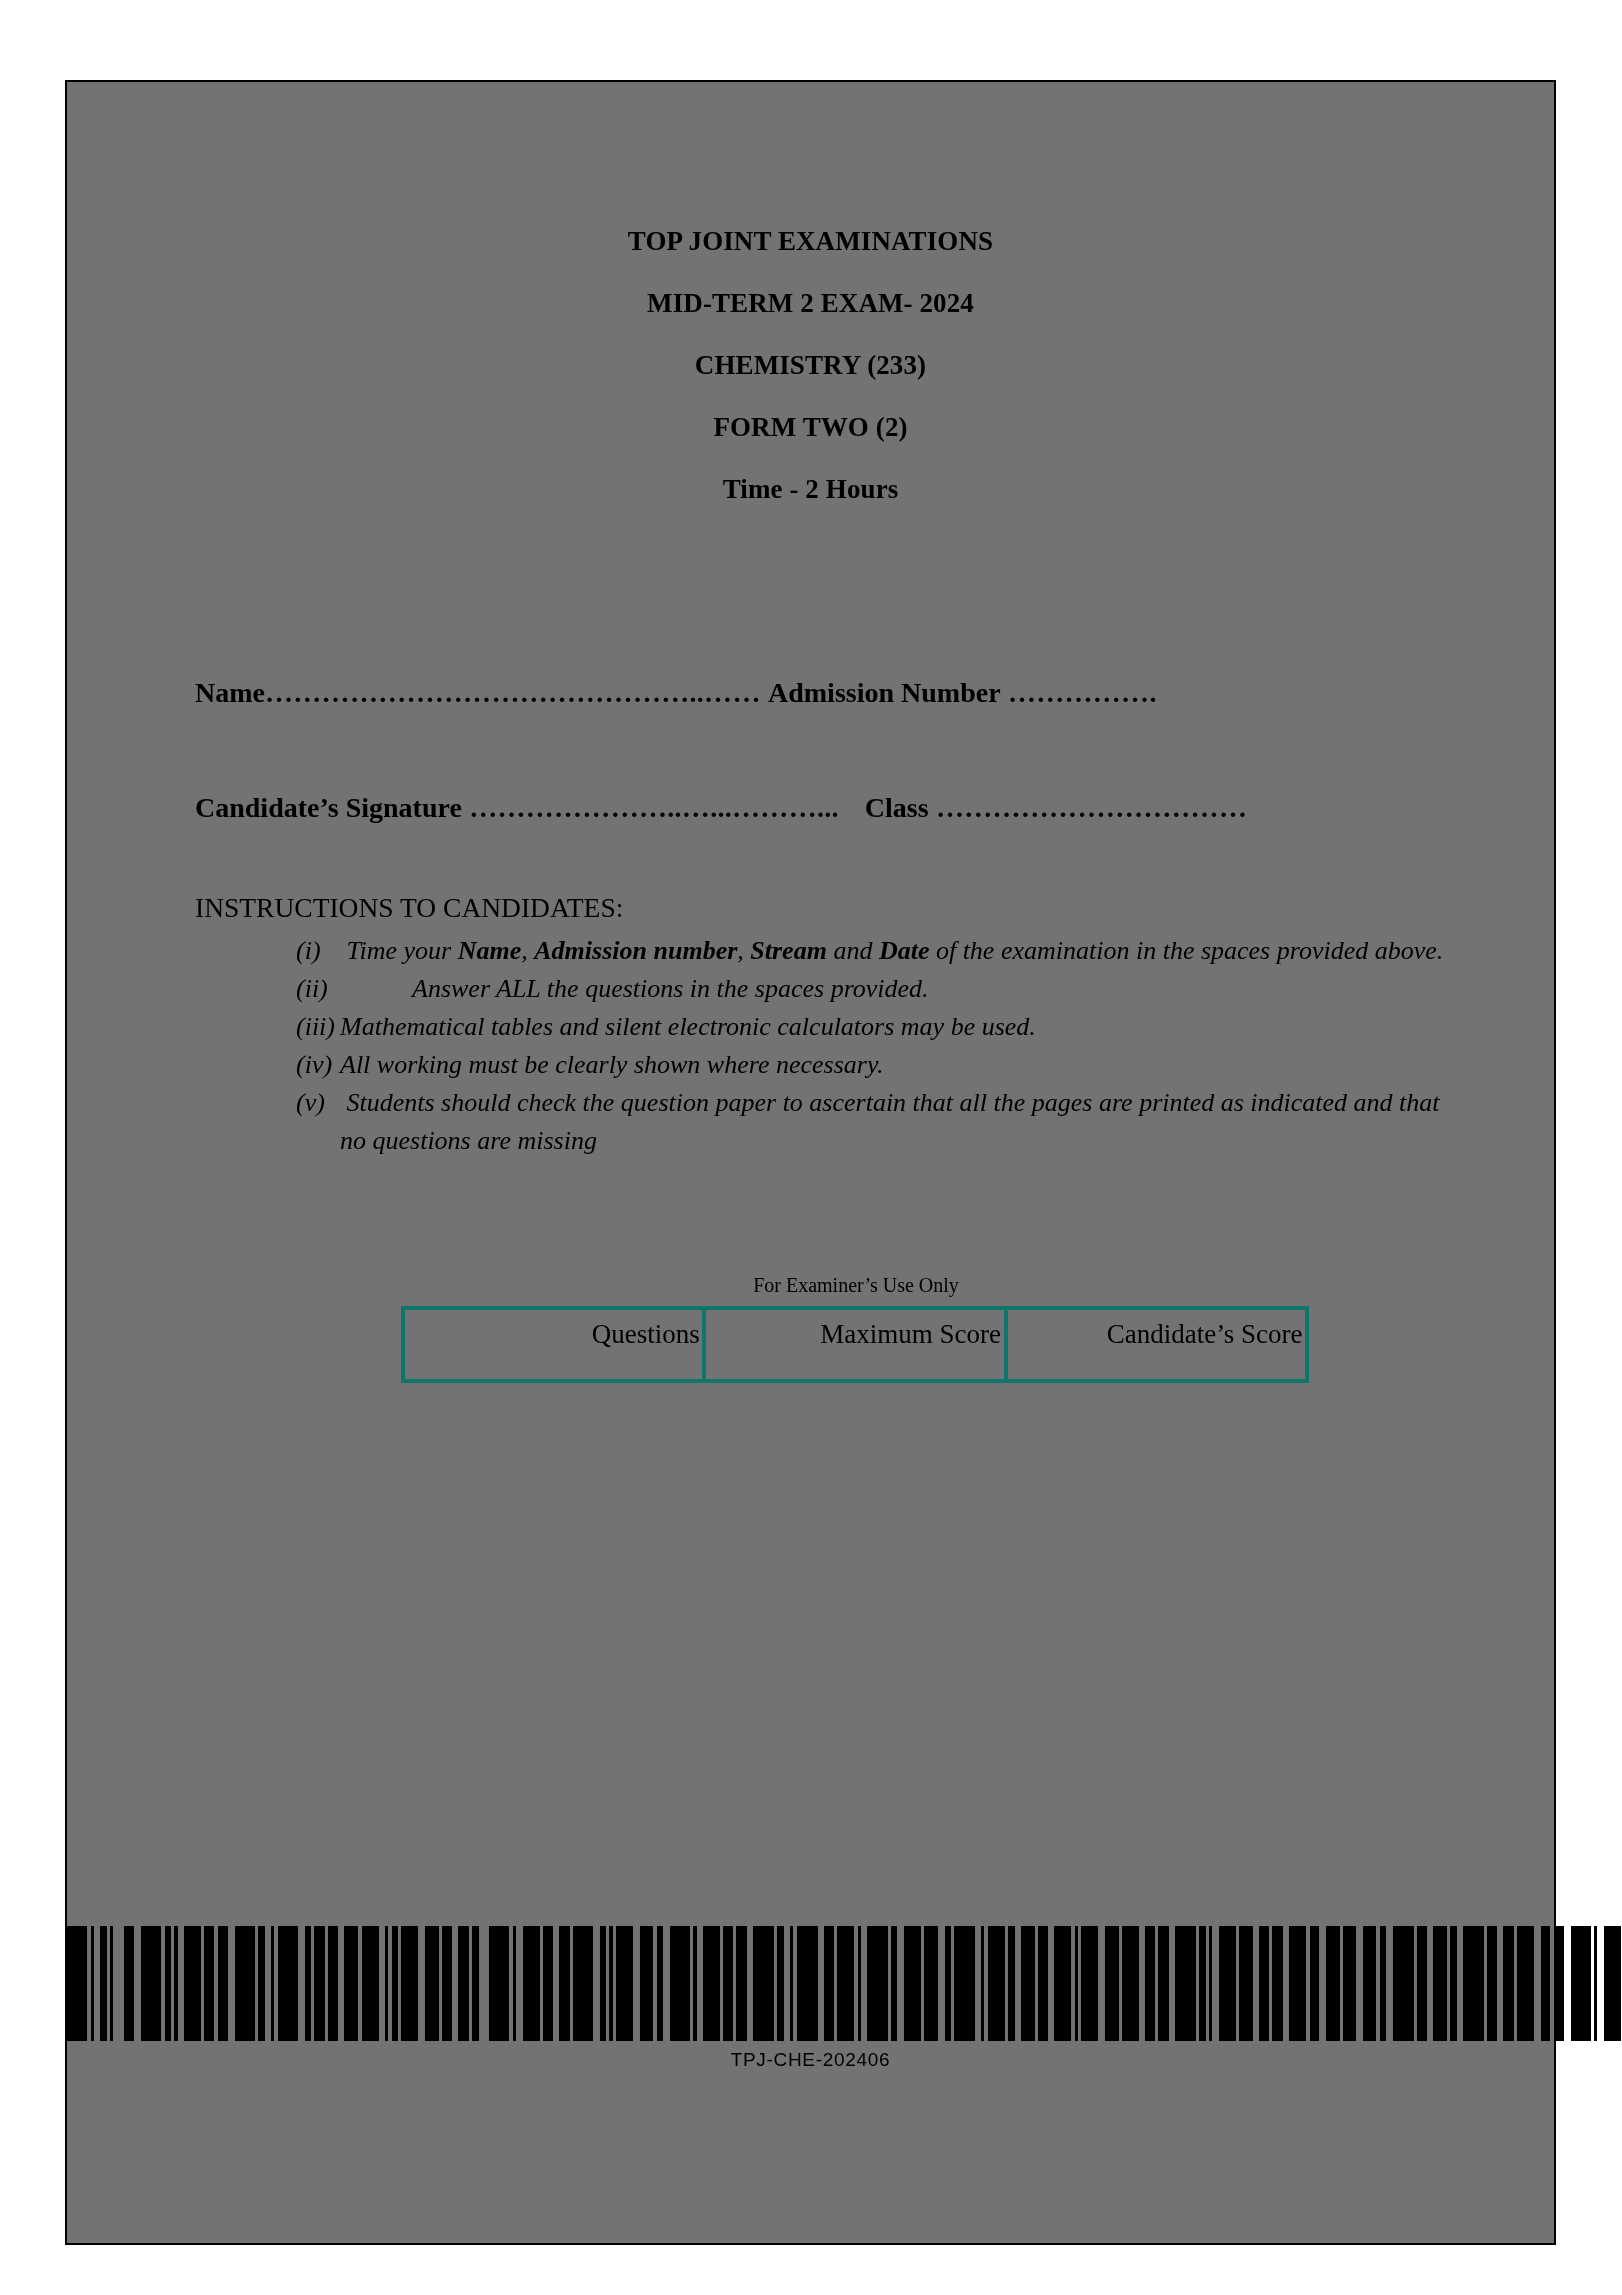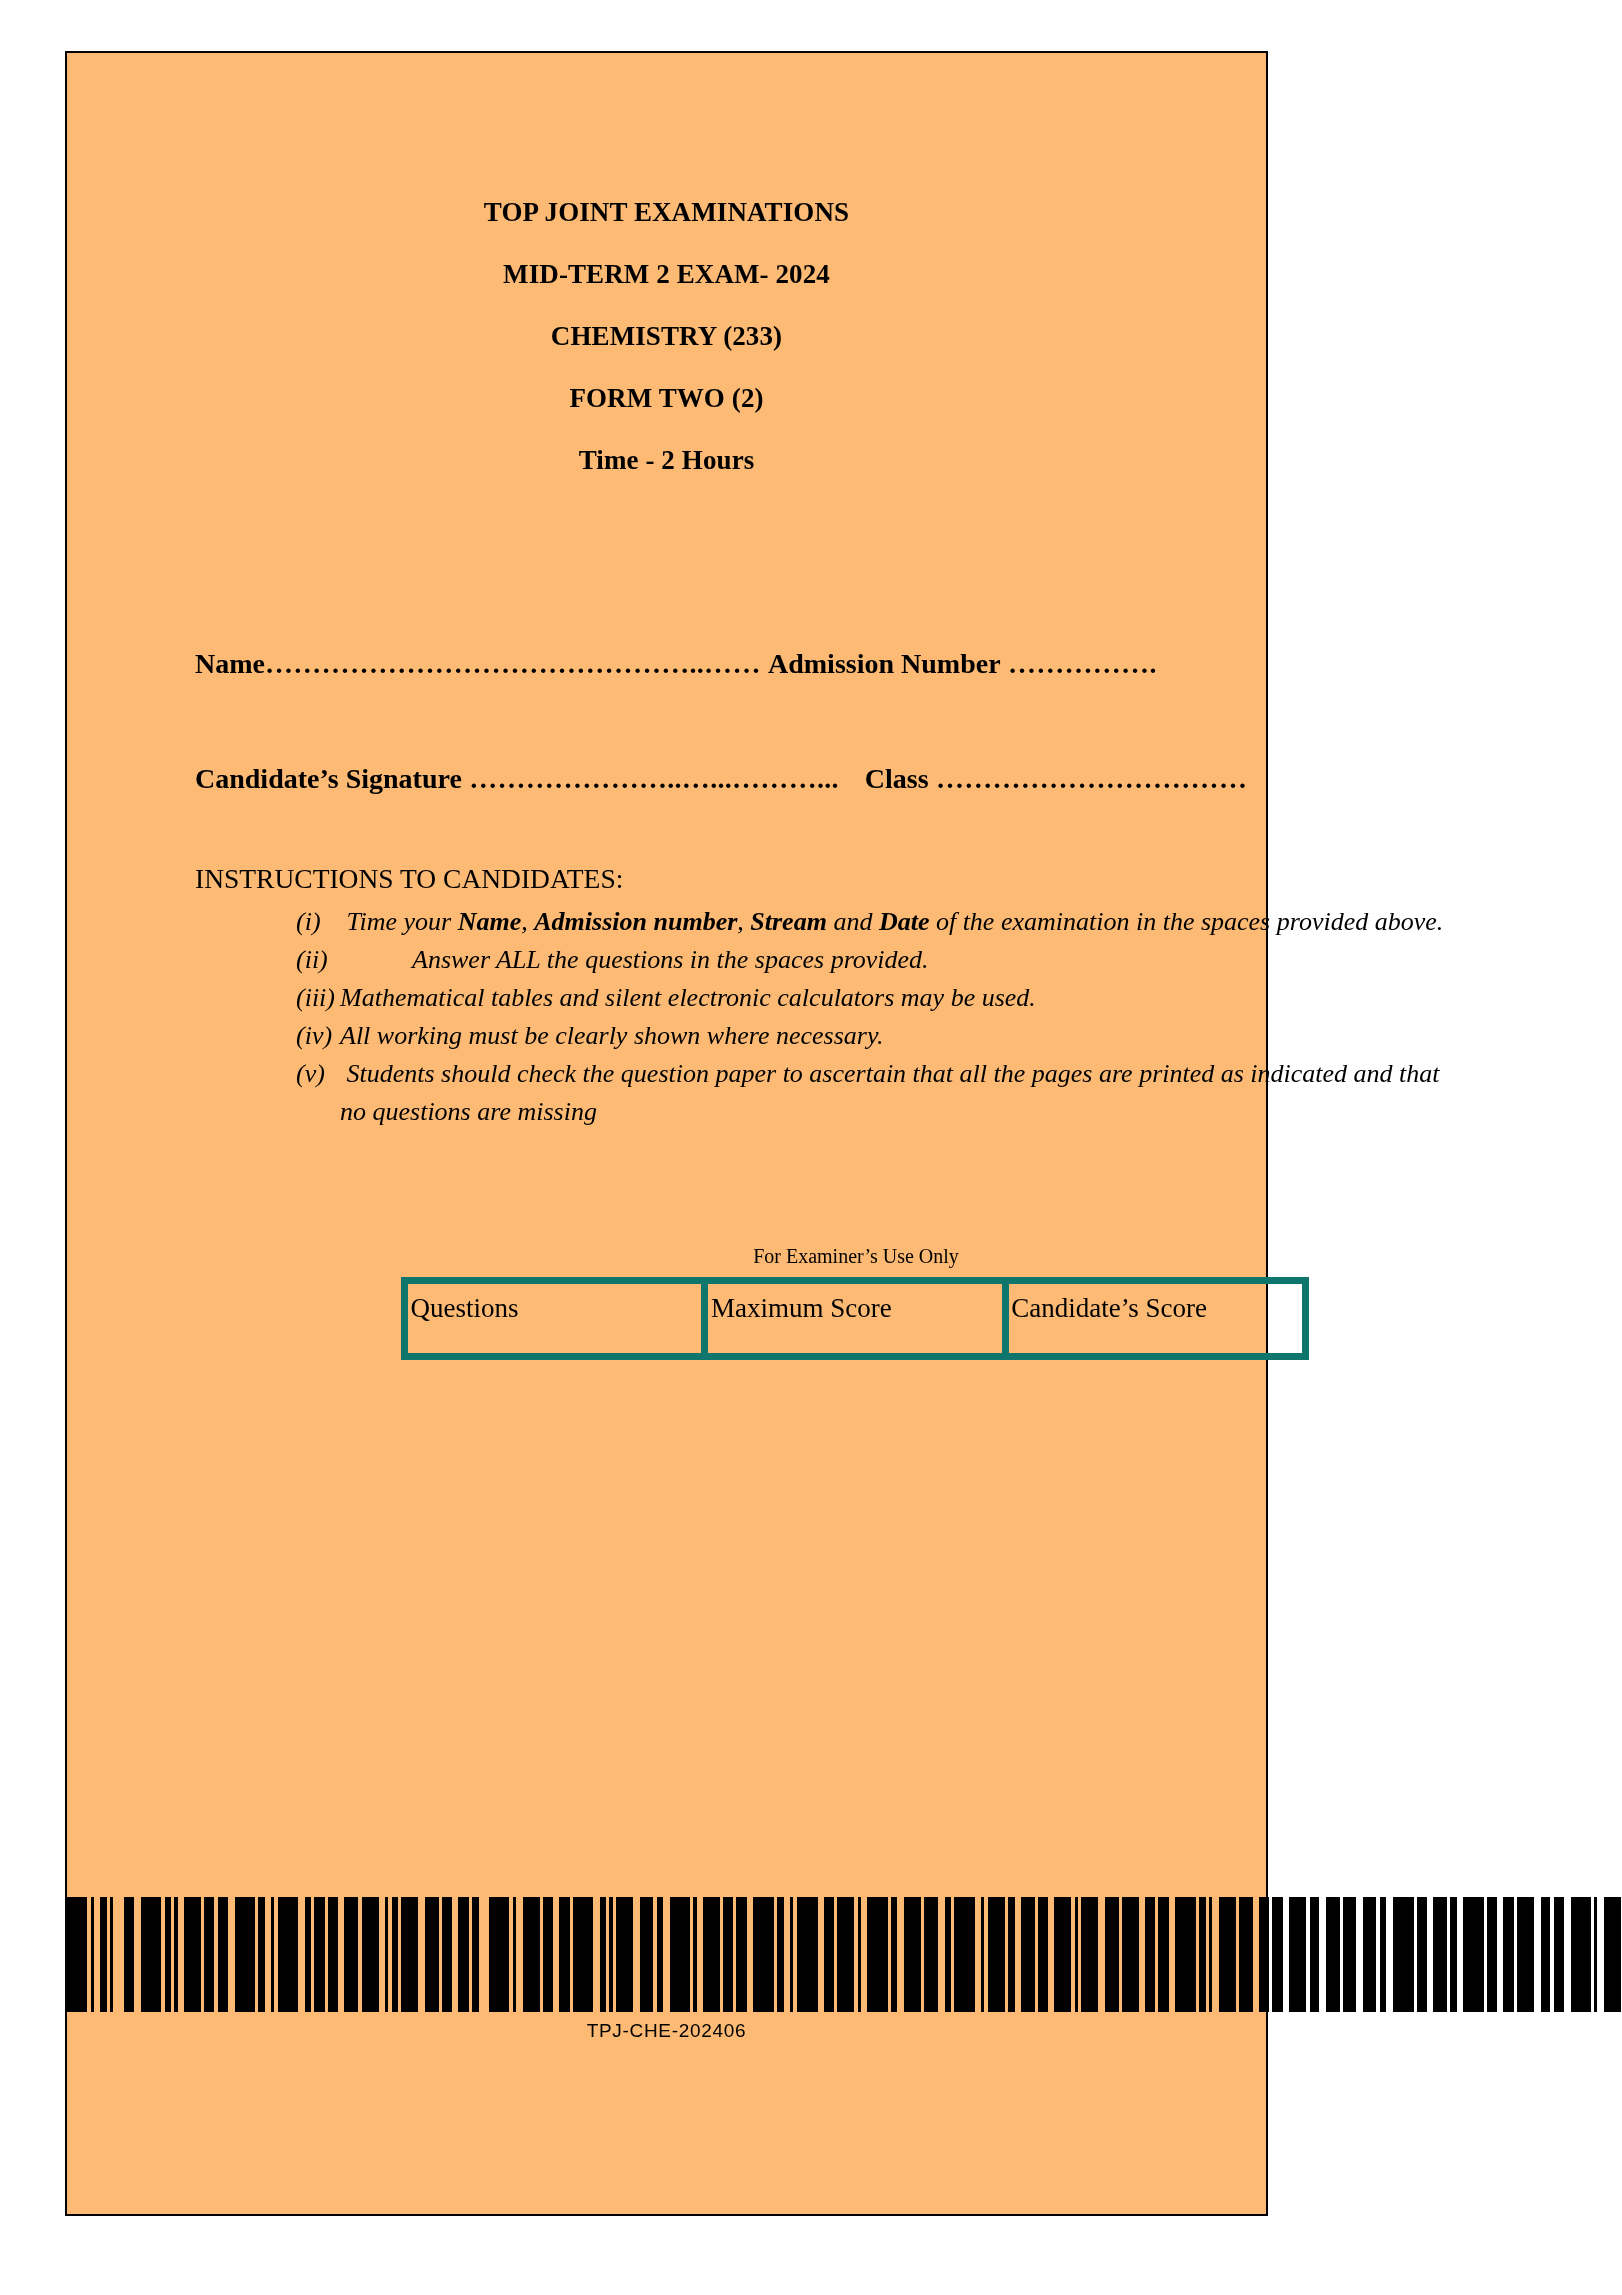--- a/index.html
+++ b/index.html
@@ -13,26 +13,26 @@
     font-family: "Liberation Serif", "DejaVu Serif", serif;
     color: #000000;
     position: relative;
     overflow: hidden;
   }
 
   
   #page-frame {
     position: absolute;
     left: 65px;
-    top: 51px;
-    width: 1203px;
+    top: 80px;
+    width: 1491px;
     height: 2165px;
     border: 2.6px solid #000000;
     box-sizing: border-box;
-    background: #fdba74;
+    background: #737373;
   }
 
   
   .heading-block {
     position: absolute;
     left: 0;
     top: 128px;
     width: 100%;
     text-align: center;
   }
@@ -114,22 +114,22 @@
     line-height: 39px;
     white-space: pre;
     padding-bottom: 1.3px;
   }
   table.examiner {
     border-collapse: collapse;
     width: 908px;
     table-layout: fixed;
   }
   table.examiner td {
-    border: 7px solid #0f766e;
-    text-align: left;
+    border: 4px solid #0f766e;
+    text-align: right;
     font-size: 27px;
     vertical-align: top;
     padding: 9.2px 2.6px 0 2.6px;
   }
   table.examiner tr.header-row td { height: 60px; }
   table.examiner tr.data-row td { height: 69px; }
 
   
   .barcode-block {
     position: absolute;

